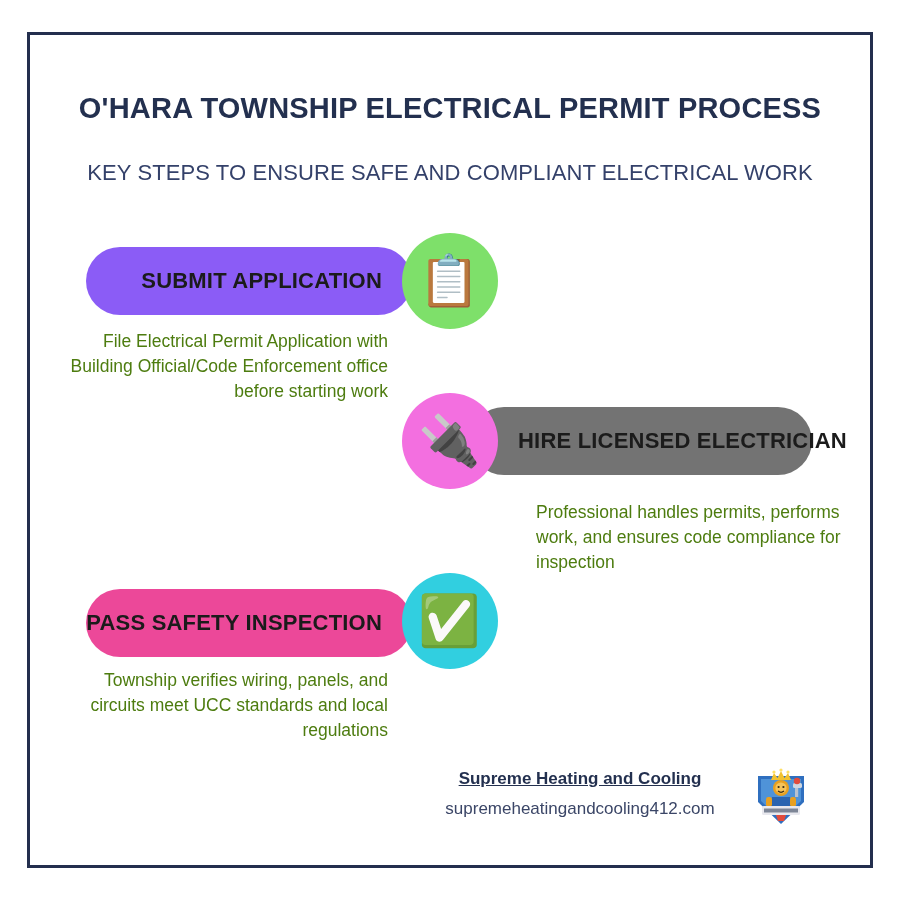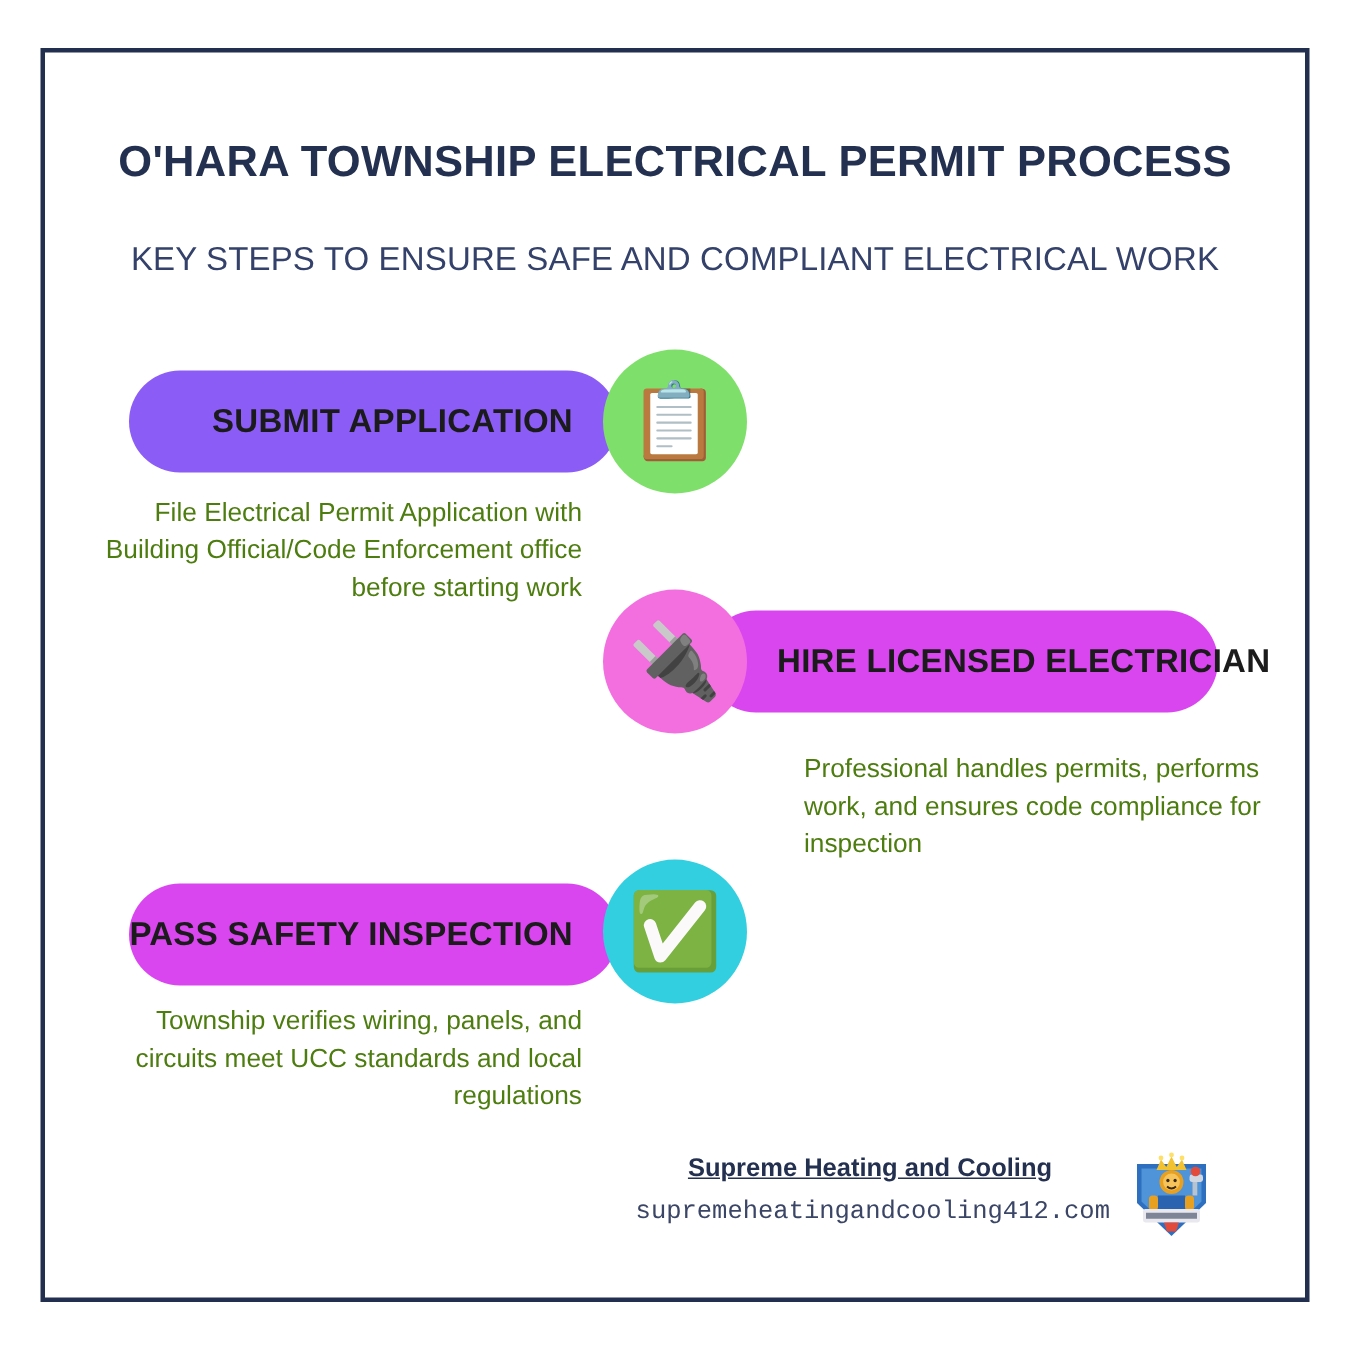--- a/index.html
+++ b/index.html
@@ -141,22 +141,22 @@
     font-size: 17px;
     color: #23304f;
     white-space: nowrap;
     text-decoration: underline;
   }
   #footer-url {
     position: absolute;
     left: 0;
     top: 39px;
     width: 320px;
-    text-align: right;
-    font-family: Liberation Mono, monospace;
+    text-align: center;
+    font-family: Liberation Sans, sans-serif;
     font-weight: normal;
     font-size: 17px;
     color: #3b4667;
     white-space: nowrap;
   }
   #footer-logo {
     position: absolute;
     left: 330px;
     top: 6px;
     width: 62px;
@@ -177,31 +177,31 @@
     <div class="pill" id="step1-pill" style="background: #8b5cf6;">
       <span class="pill-label">SUBMIT APPLICATION</span>
     </div>
     <div class="circle" id="step1-circle" style="background: rgb(126, 224, 106);">
       <span class="emoji">📋</span>
     </div>
     <div class="desc" id="step1-desc">File Electrical Permit Application with Building Official/Code Enforcement office before starting work</div>
   </div>
 
   <div class="step">
-    <div class="pill" id="step2-pill" style="background: #d946ef;">
+    <div class="pill" id="step2-pill" style="background: #737373;">
       <span class="pill-label">HIRE LICENSED ELECTRICIAN</span>
     </div>
     <div class="circle" id="step2-circle" style="background: rgb(243, 111, 224);">
       <span class="emoji">🔌</span>
     </div>
     <div class="desc" id="step2-desc">Professional handles permits, performs work, and ensures code compliance for inspection</div>
   </div>
 
   <div class="step">
-    <div class="pill" id="step3-pill" style="background: #d946ef;">
+    <div class="pill" id="step3-pill" style="background: #ec4899;">
       <span class="pill-label">PASS SAFETY INSPECTION</span>
     </div>
     <div class="circle" id="step3-circle" style="background: rgb(49, 207, 224);">
       <span class="emoji">✅</span>
     </div>
     <div class="desc" id="step3-desc">Township verifies wiring, panels, and circuits meet UCC standards and local regulations</div>
   </div>
 
   <div id="footer">
     <div id="footer-brand" style="color: rgb(35, 48, 79);">Supreme Heating and Cooling</div>

